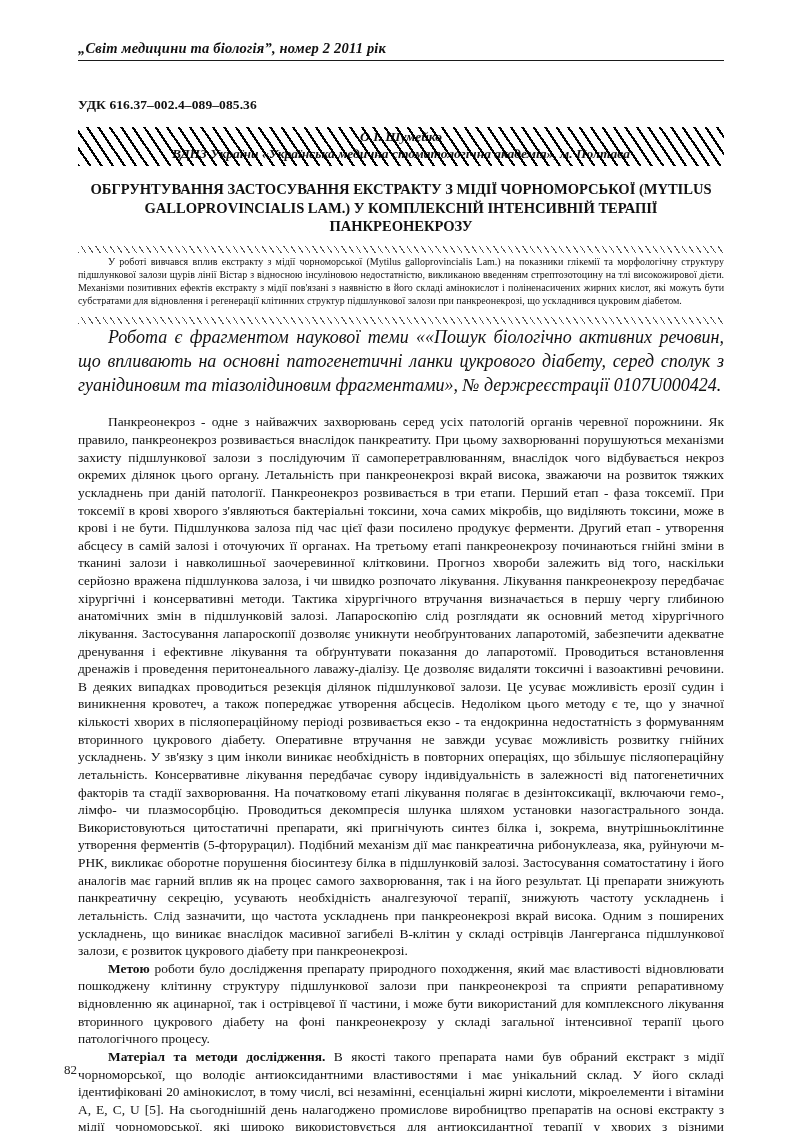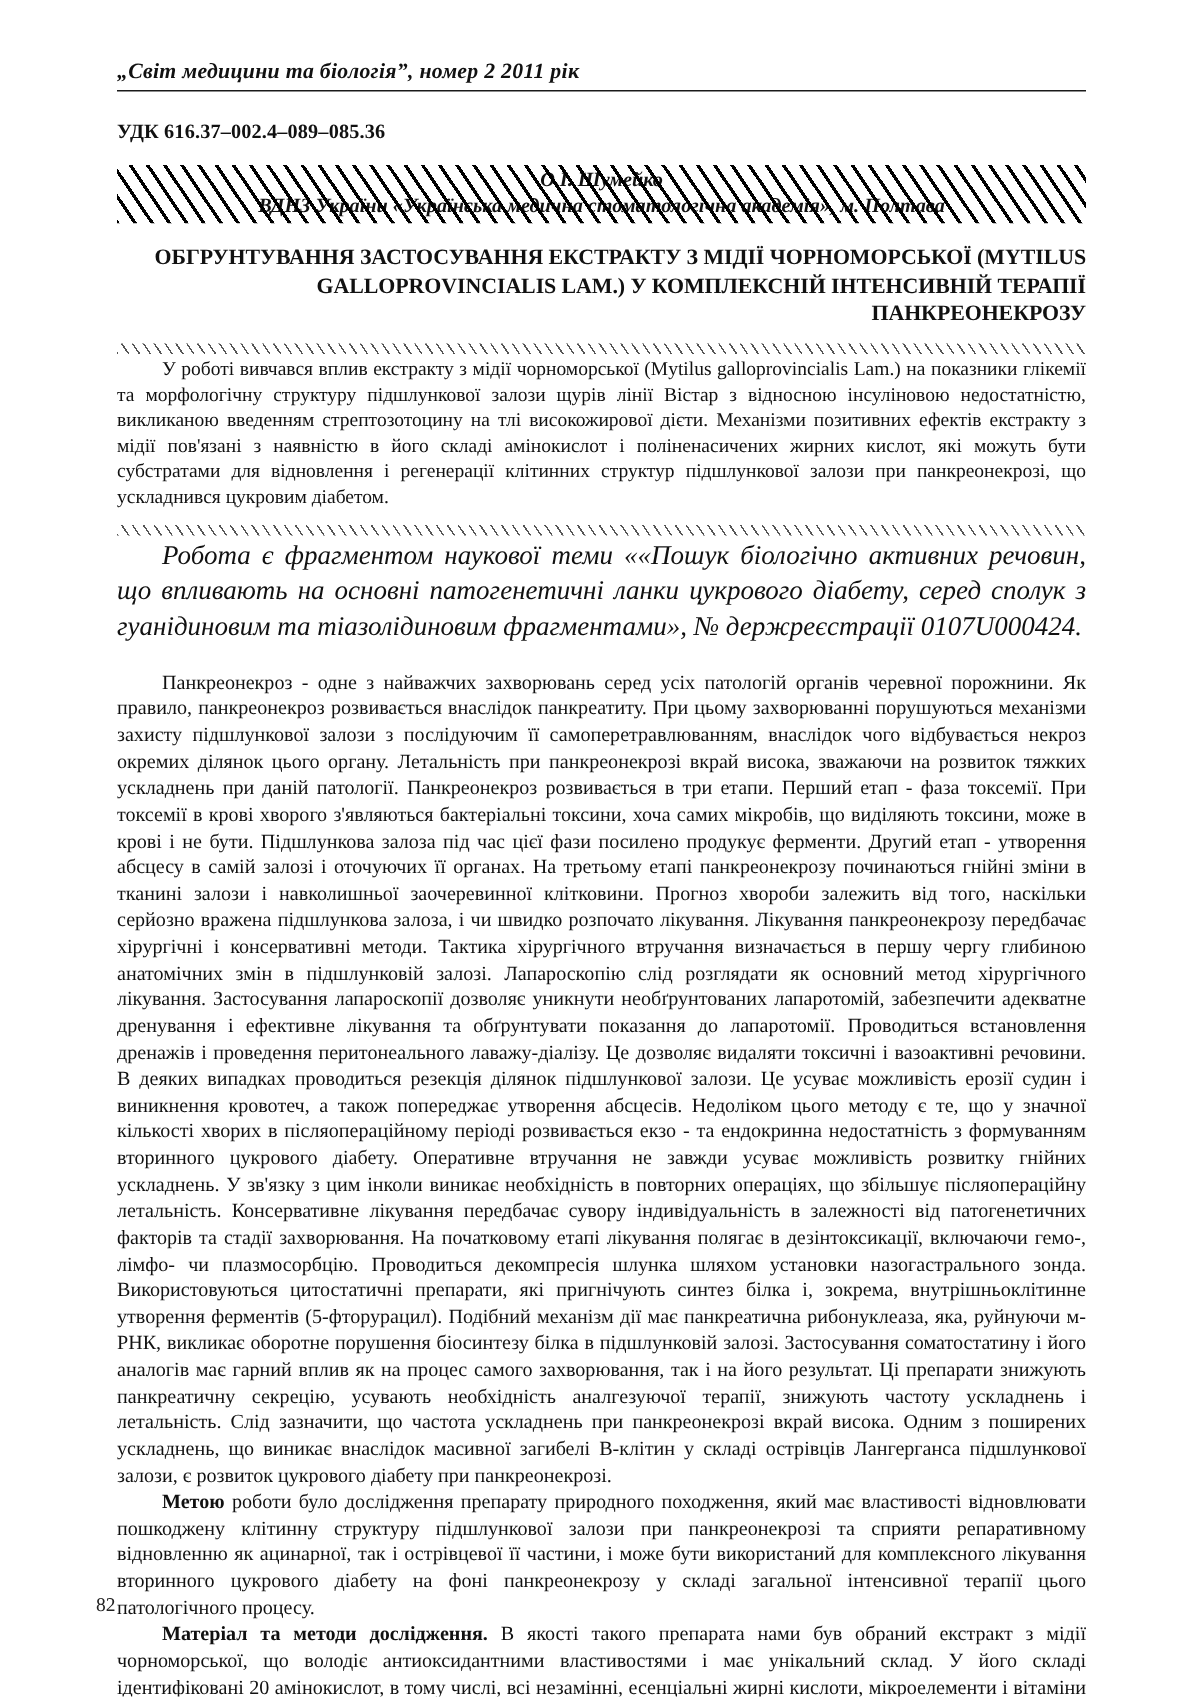--- a/index.html
+++ b/index.html
@@ -38,21 +38,21 @@
     font-weight: bold;
     letter-spacing: 0.2px;
     line-height: 1.2;
     padding-bottom: 3px;
     border-bottom: 1.6px solid #1a1a1a;
     white-space: nowrap;
   }
 
   
   .udc {
-    margin-top: 19px;
+    margin-top: 36px;
     font-size: 13.5px;
     font-weight: bold;
     letter-spacing: 0.1px;
   }
 
   
   .hatch-block {
     position: relative;
     margin-top: 14px;
     padding: 2px 0 3px 0;
@@ -78,42 +78,42 @@
     font-weight: bold;
     font-style: italic;
     line-height: 1.25;
   }
   .hatch-block .author { font-size: 13.5px; }
   .hatch-block .affiliation { font-size: 13.5px; }
 
   
   .article-title {
     margin-top: 14px;
-    text-align: right;
+    text-align: center;
     font-size: 14.6px;
     font-weight: bold;
     line-height: 1.28;
     letter-spacing: -0.05px;
   }
 
   
   .thin-hatch {
     height: 7px;
     margin-top: 10px;
     margin-bottom: 2px;
     background-image: repeating-linear-gradient(
       56deg,
       #555 0px, #555 1px,
       rgba(255,255,255,0) 1px, rgba(255,255,255,0) 6px
     );
   }
 
   
   .abstract {
-    font-size: 13px;
+    font-size: 10px;
     line-height: 1.30;
     text-align: justify;
     text-justify: inter-word;
   }
   .abstract p { margin: 0; }
   .abstract p + p { margin-top: 0px; }
   .indent { text-indent: 30px; }
   .kw-label { font-weight: bold; }
 
   

